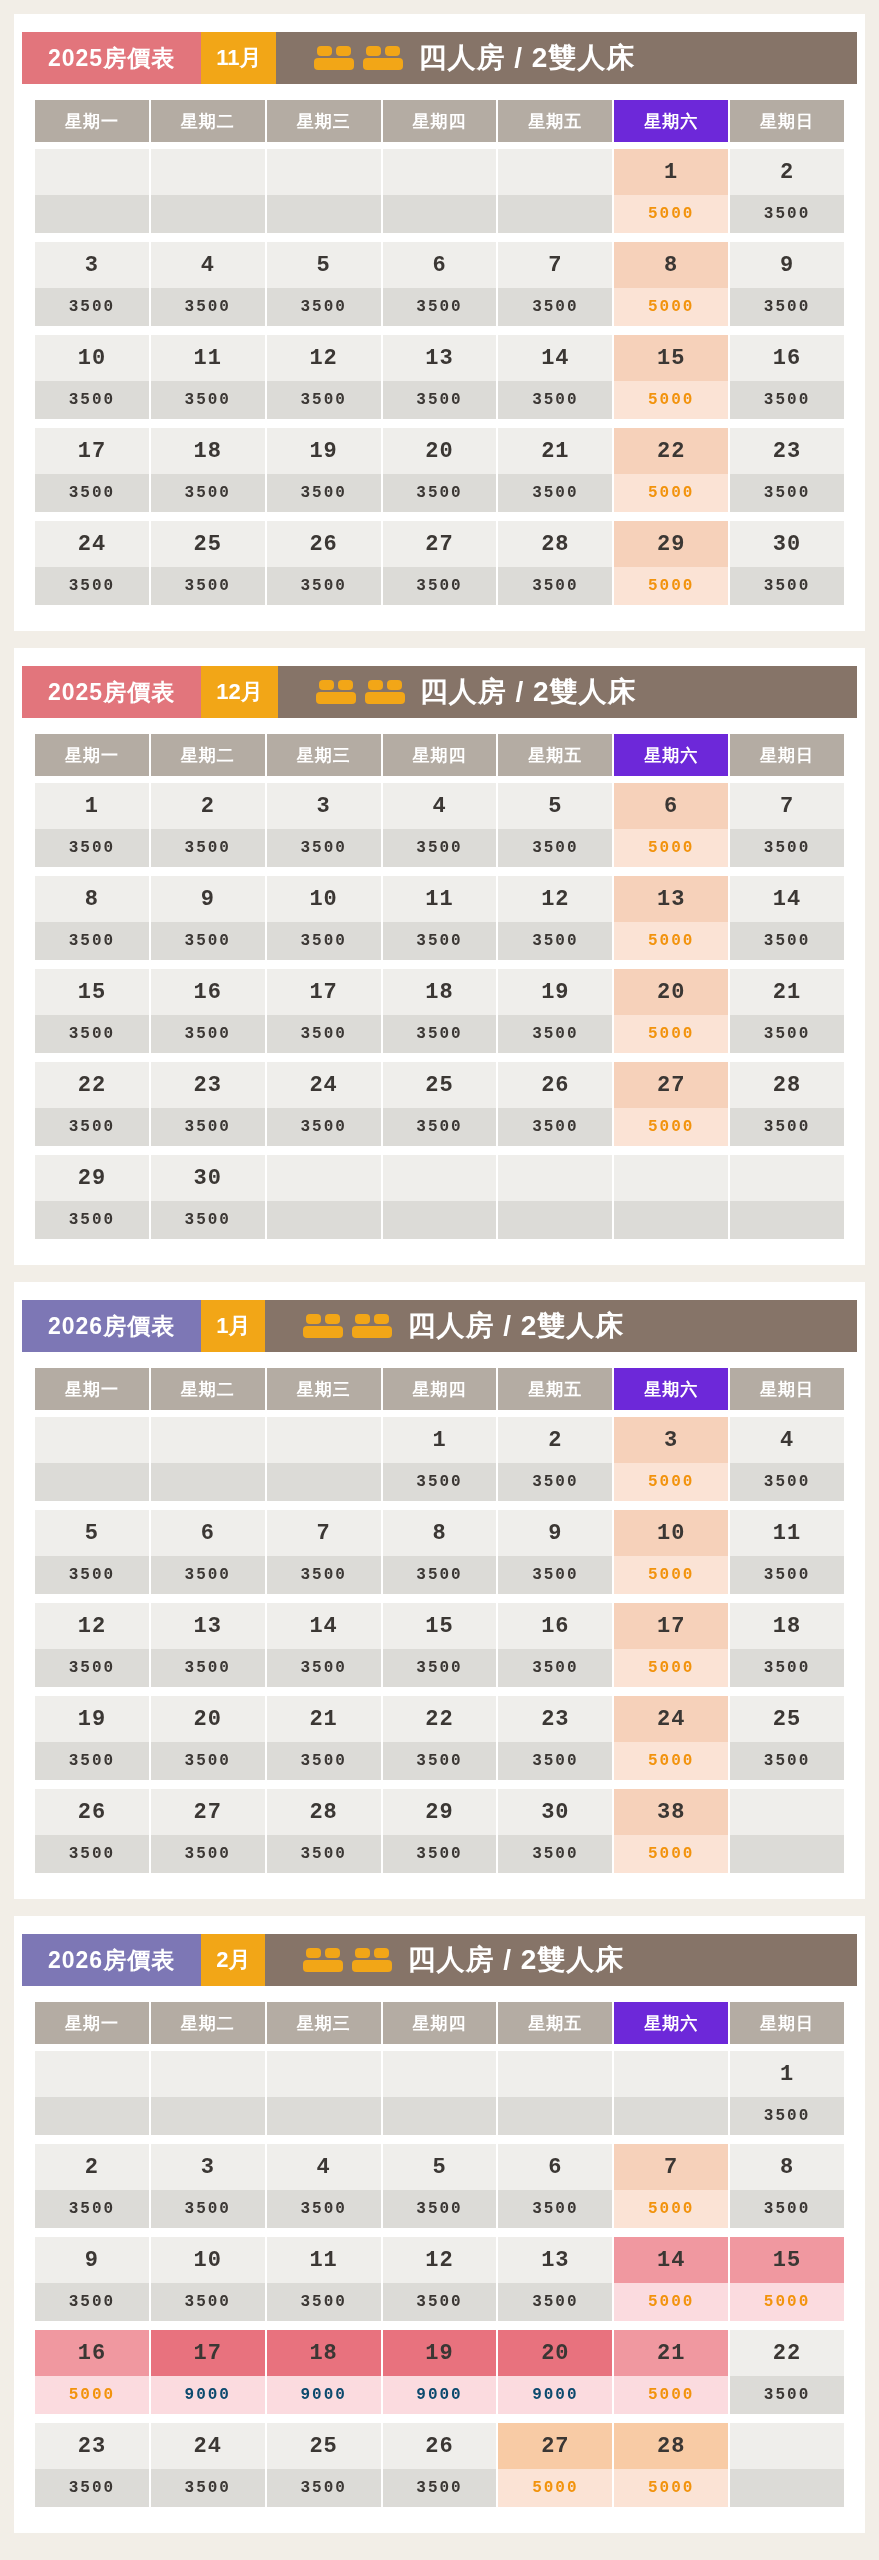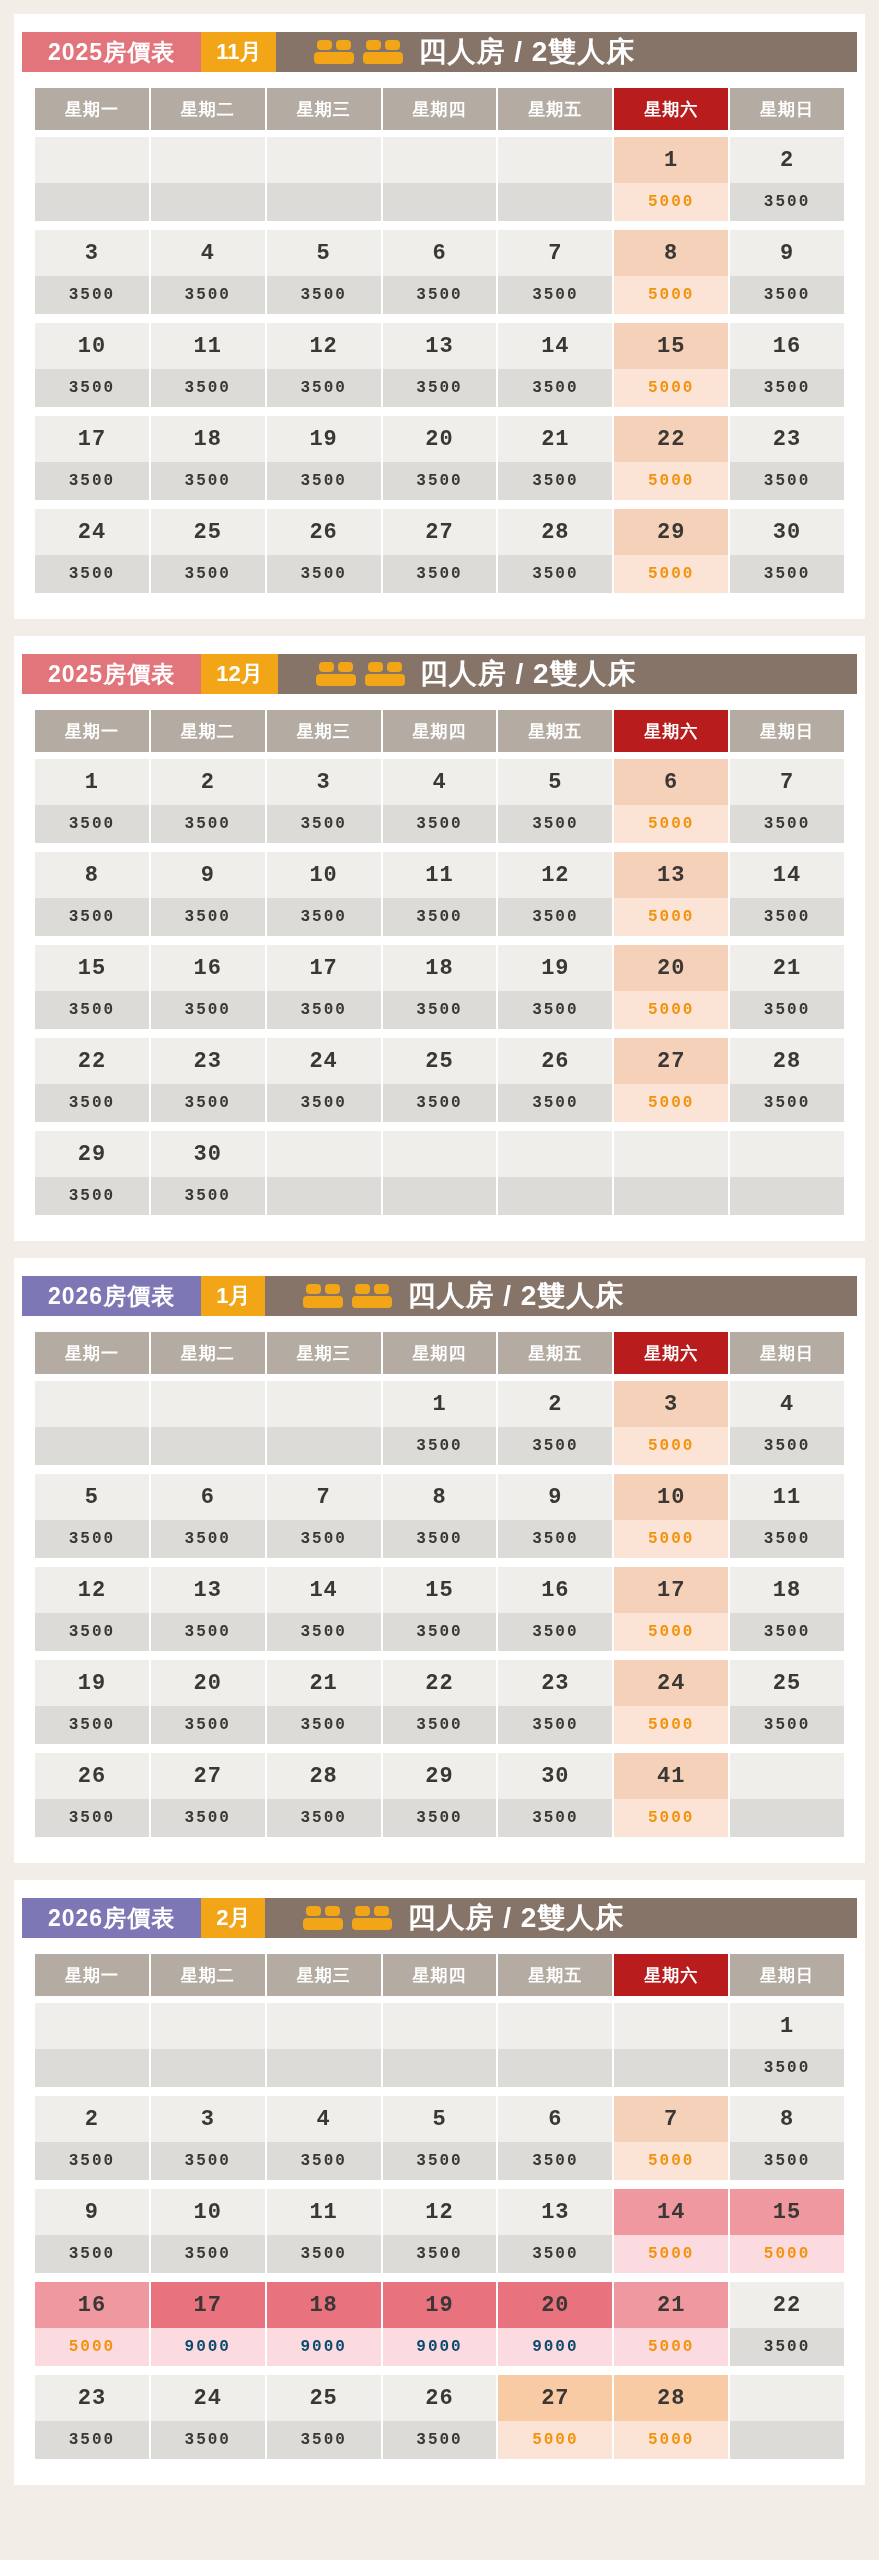--- a/index.html
+++ b/index.html
@@ -7,21 +7,21 @@
     width:879px;
     background:#F2EEE7;
     font-family:"Liberation Sans", sans-serif;
     font-weight:bold;
     -webkit-font-smoothing:antialiased;
   }
   .page { padding:14px 14px 20px; display:flex; flex-direction:column; gap:17px; }
 
   .card { background:#FFFFFF; padding:18px 8px 26px; }
 
-  .card-header { display:flex; height:40px;border-radius:25px; }
+  .card-header { display:flex; height:52px;border-radius:25px; }
   .badge-year {
     color:#fff; font-size:23px; letter-spacing:1px;
     display:flex; align-items:center; padding:0 26px;
     background:#E2757C; white-space:nowrap;
   }
   .badge-month {
     background:#F2A617; color:#fff; font-size:22px;
     display:flex; align-items:center; justify-content:center;
     padding:12px 15px; white-space:nowrap;
   }
@@ -34,21 +34,21 @@
 
   .grid { margin:16px 13px 0;font-family:Liberation Mono, monospace; }
   .weekday-row {
     display:grid; grid-template-columns:repeat(7,1fr);
     column-gap:2px; margin-bottom:7px;
   }
   .wd {
     background:#B4ACA3; color:#fff; font-size:17px; height:42px;
     display:flex; align-items:center; justify-content:center; letter-spacing:1px;
   }
-  .wd.sat { background:#b91c1c; }
+  .wd.sat { background:#6d28d9; }
 
   .weeks { display:flex; flex-direction:column; gap:9px; }
   .week { display:grid; grid-template-columns:repeat(7,1fr); column-gap:2px; }
   .cell { display:flex; flex-direction:column; }
   .day-box {
     height:46px; display:flex; align-items:center; justify-content:center;
     font-size:22px; color:#3B3734; background:#EFEEEB; letter-spacing:1px;
   }
   .price-box {
     height:38px; display:flex; align-items:center; justify-content:center;
@@ -611,21 +611,21 @@
             </div>
             <div class="cell normal">
               <div class="day-box">29</div>
               <div class="price-box">3500</div>
             </div>
             <div class="cell normal">
               <div class="day-box">30</div>
               <div class="price-box">3500</div>
             </div>
             <div class="cell sat">
-              <div class="day-box">41</div>
+              <div class="day-box">38</div>
               <div class="price-box">5000</div>
             </div>
             <div class="cell empty">
               <div class="day-box"></div>
               <div class="price-box"></div>
             </div>
           </div>
         </div>
     </div>
   </section>

